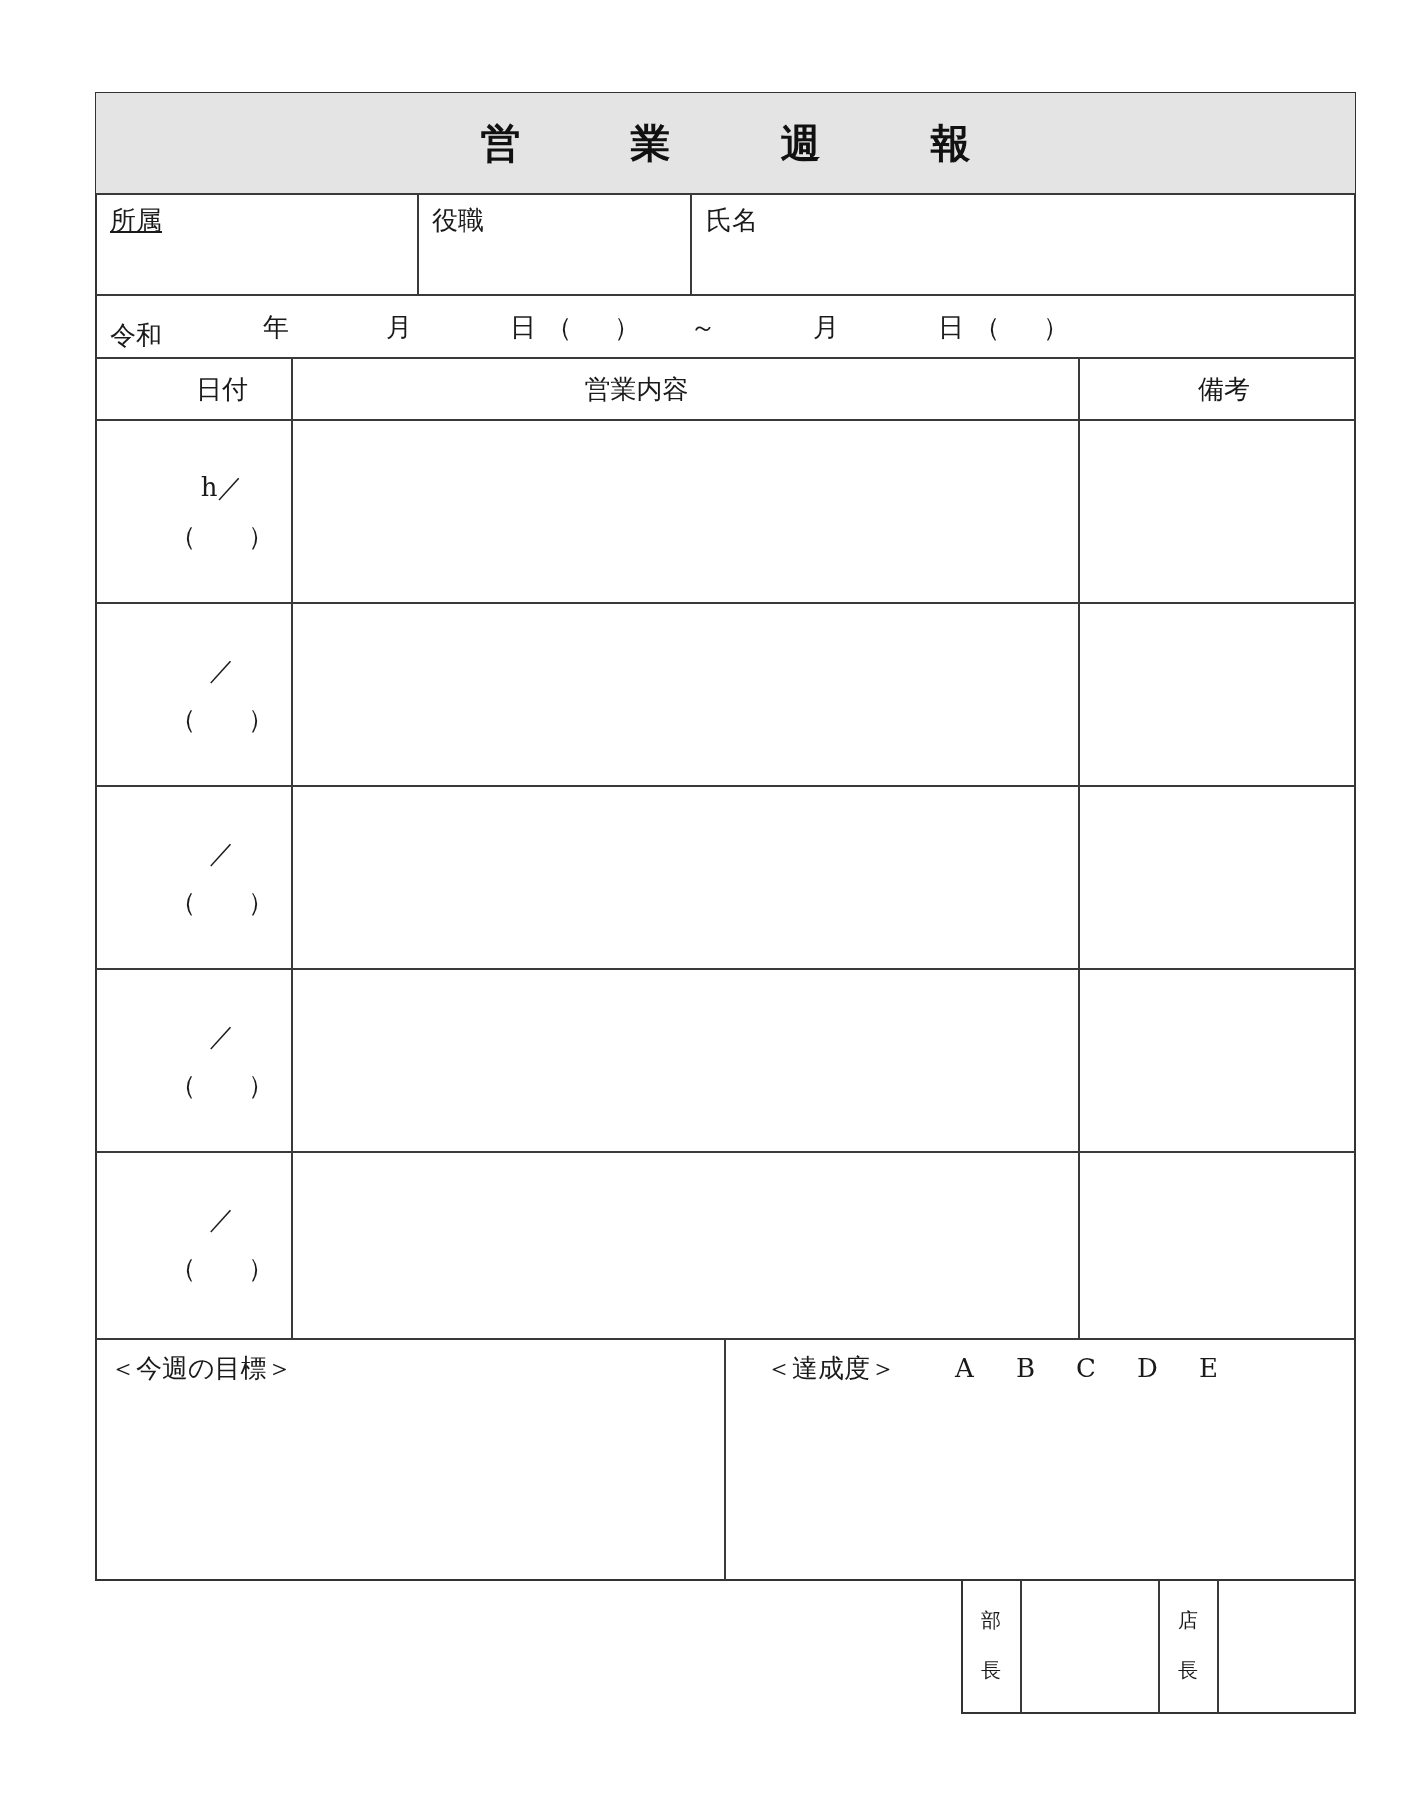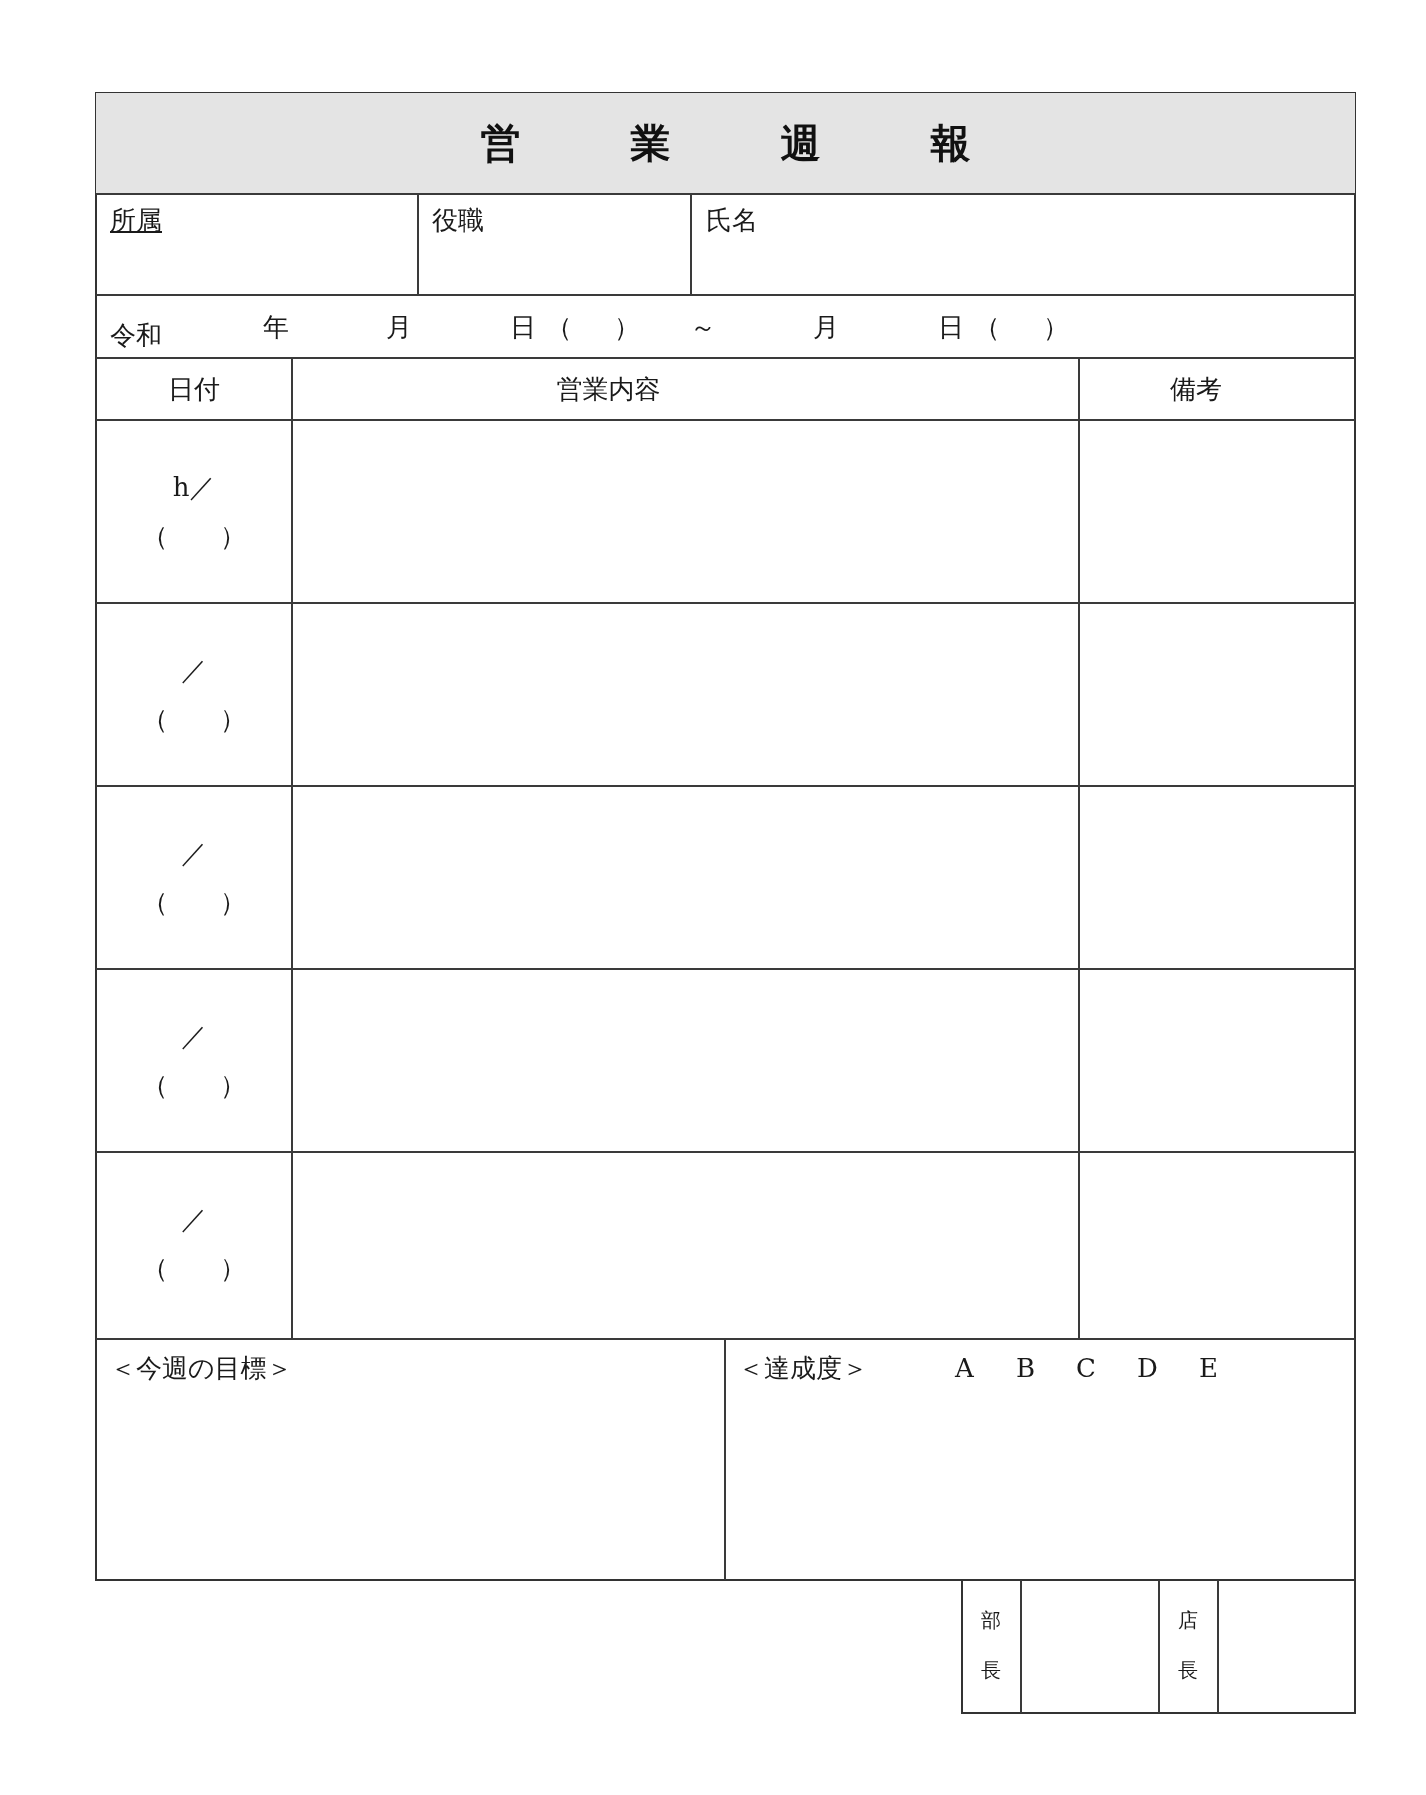--- a/index.html
+++ b/index.html
@@ -7,21 +7,21 @@
          font-family: "DejaVu Serif", "Liberation Serif", serif; color: #1a1a1a; }
   .abs { position: absolute; box-sizing: border-box; }
   .form { left: 95px; top: 92px; width: 1261px; height: 1489px; border: 2px solid #333; }
   .hline { position: absolute; height: 0; border-top: 2px solid #3a3a3a; }
   .vline { position: absolute; width: 0; border-left: 2px solid #3a3a3a; }
   .title-bar { left: 96px; top: 93px; width: 1259px; height: 101px; background: #e4e4e4; }
   .title { position: absolute; top: 120px; left: 96px; width: 1259px; text-align: center;
            font-family: "DejaVu Sans", "Liberation Sans", sans-serif; font-weight: bold;
            font-size: 40px; letter-spacing: 48px; text-indent: 48px; line-height: 46px; color: #111; }
   .lbl { position: absolute; font-size: 26px; line-height: 30px; white-space: nowrap; }
-  .hdr { position: absolute; font-size: 26px; line-height: 30px; text-align: center; }
+  .hdr { position: absolute; font-size: 26px; line-height: 30px; text-align: center; margin-left: 28px; }
   .small { position: absolute; font-size: 20px; line-height: 24px; }
   .cell { position: absolute; }
 </style>
 </head>
 <body>
 
 <div class="abs form"></div>
 
 <div class="abs title-bar"></div>
 <div class="title">営 業 週 報</div>
@@ -86,21 +86,21 @@
 <div class="hdr" style="left:97px; top:1204px; width:194px;">／</div>
 <div class="hdr" style="left:97px; top:1253px; width:194px;">（　　）</div>
 <div class="cell" style="left:293px; top:1153px; width:785px; height:185px;"></div>
 <div class="cell" style="left:1080px; top:1153px; width:274px; height:185px;"></div>
 <div class="hline" style="left:96px; top:1338px; width:1259px;"></div>
 
 <div class="vline" style="left:724px; top:1339px; height:241px;"></div>
 <div class="cell" style="left:97px; top:1340px; width:627px; height:239px;"></div>
 <div class="lbl" style="left:110px; top:1353px;">＜今週の目標＞</div>
 <div class="cell" style="left:726px; top:1340px; width:628px; height:239px;"></div>
-<div class="lbl" style="left:738px; top:1353px;">＜達成度＞</div>
+<div class="lbl" style="left:766px; top:1353px;">＜達成度＞</div>
 <div class="lbl" style="left:955px; top:1353px;">A</div>
 <div class="lbl" style="left:1016px; top:1353px;">B</div>
 <div class="lbl" style="left:1076px; top:1353px;">C</div>
 <div class="lbl" style="left:1137px; top:1353px;">D</div>
 <div class="lbl" style="left:1199px; top:1353px;">E</div>
 
 <div class="abs" style="left:961px; top:1579px; width:395px; height:135px; border:2px solid #333; border-top:none;"></div>
 <div class="vline" style="left:1020px; top:1580px; height:133px;"></div>
 <div class="vline" style="left:1158px; top:1580px; height:133px;"></div>
 <div class="vline" style="left:1217px; top:1580px; height:133px;"></div>

